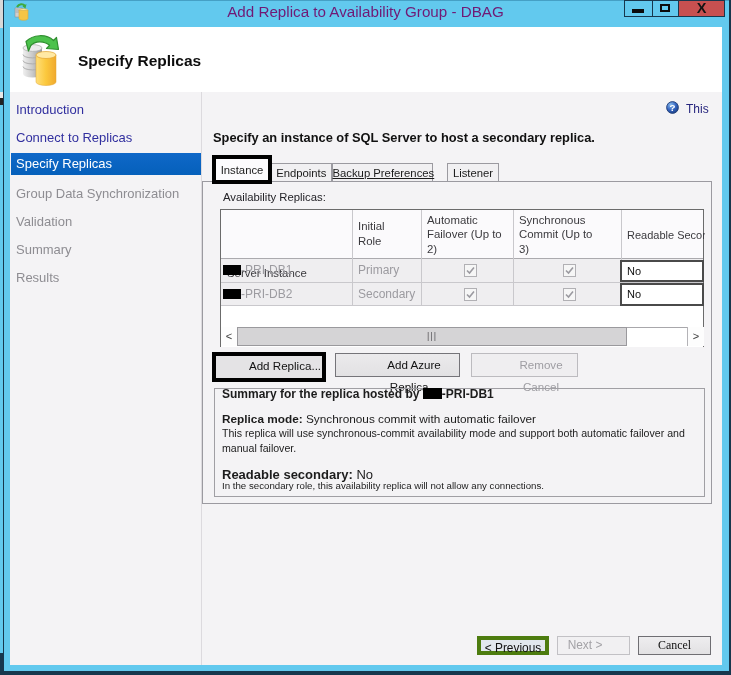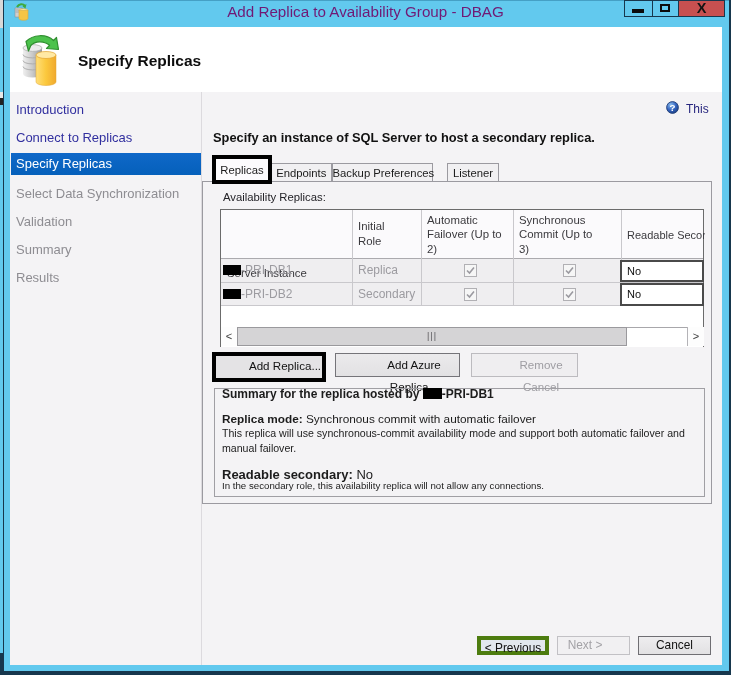--- a/index.html
+++ b/index.html
@@ -36,21 +36,21 @@
   #helptext{left:686px;top:101.5px;font-size:12px;color:#26257e;}
   
   #heading{left:213px;top:129.8px;font-size:12.83px;font-weight:bold;color:#111;white-space:nowrap;}
   
   #tabpanel{left:202px;top:181px;width:510px;height:323px;border:1px solid #9b9aa0;box-sizing:border-box;}
   .tab{top:163px;height:18px;border:1px solid #9b9aa0;border-bottom:0;background:#f1f0f2;box-sizing:border-box;
        font-size:11.3px;color:#1b1b1b;text-align:center;line-height:18px;white-space:nowrap;}
   #tabsel{left:214px;top:158px;width:56px;height:23px;background:#fcfbfd;font-size:11.3px;color:#1b1b1b;text-align:center;line-height:22px;border:1px solid #9b9aa0;border-bottom:0;box-sizing:border-box;}
   #tabann{left:212px;top:155px;width:60px;height:29px;border:4px solid #000;box-sizing:border-box;background:transparent;}
   #tab2{left:271px;width:60.5px;}
-  #tab3{left:331.5px;width:101px;}
+  #tab3{left:331.5px;width:101px;text-decoration:underline;}
   #tab4{left:447px;width:52px;}
   
   #avlabel{left:223px;top:191px;font-size:11.3px;color:#232227;}
   #grid{left:220px;top:209px;width:484px;height:138px;border:1px solid #6b6b6b;background:#ffffff;box-sizing:border-box;}
   #gridhead{left:221px;top:210px;width:482px;height:49px;background:#fbfafc;}
   .hline{background:#c9c8cc;height:1px;}
   .vline{background:#c9c8cc;width:1px;}
   .row{left:221px;width:482px;height:23px;background:#efeef0;}
   .celltxt{font-size:12px;color:#9c9ba0;white-space:nowrap;}
   .headtxt{font-size:11.4px;color:#3b3a3e;line-height:14.5px;white-space:nowrap;}
@@ -68,21 +68,21 @@
   #btn2{left:335px;width:125px;}
   #btn3{left:471px;width:107px;background:#efeef0;border:1px solid #bcbbbf;color:#9e9da2;}
   
   #sumbox{left:214px;top:388px;width:491px;height:109px;border:1px solid #a09fa4;box-sizing:border-box;}
   .sumtxt{left:222px;color:#1c1c1c;white-space:nowrap;}
   
   .bbtn{top:635.5px;height:19.5px;background:linear-gradient(#eceff2,#e2e6ea);border:1px solid #6f6e73;box-sizing:border-box;
         font-size:11.9px;color:#121212;text-align:center;line-height:17.5px;}
   #prev{left:477px;width:72px;border:4px solid #4d7c0f;background:#e2e8ee;}
   #next{left:557px;width:73px;background:#f1f0f2;border:1px solid #c2c1c5;color:#a3a2a6;padding-right:17px;}
-  #cancel{left:638px;width:73px;background:linear-gradient(#eeedef,#e2e1e3);}
+  #cancel{left:638px;width:73px;background:linear-gradient(#eeedef,#e2e1e3);font-family:Liberation Serif, serif;}
   
   #lfrag{left:0;top:0;width:3px;height:28px;background:#d8d8d8;}
   #lfrag2{left:0;top:98px;width:3px;height:7px;background:#222;}
   #lfrag2b{left:0;top:92px;width:3px;height:6px;background:#e8e8e8;}
   #lfrag3{left:0;top:653px;width:3px;height:22px;background:#17374d;}
 </style>
 </head>
 <body>
 <div class="abs" id="topline"></div>
 <div class="abs" id="outline"></div>
@@ -131,21 +131,21 @@
   <ellipse cx="27" cy="20" rx="10" ry="3.5" fill="#ffe9a4" stroke="#e3a42e" stroke-width="0.7"></ellipse>
   <path d="M9.5 16 L7 6.5 C14 -0.5, 27 -1.5, 34.5 5.5 L37.5 2.5 L39.5 14.5 L27.5 13.5 L30.5 10.3 C24.5 5.3, 16 6, 11.8 10.5 Z" fill="#4cc24c" stroke="#2e8f2e" stroke-width="1.2" stroke-linejoin="round"></path>
 </svg>
 <div class="abs" id="headtitle">Specify Replicas</div>
 
 <div class="abs" id="navline"></div>
 <div class="abs nav" style="top:102.4px;">Introduction</div>
 <div class="abs nav" style="top:130.4px;">Connect to Replicas</div>
 <div class="abs" id="navsel"></div>
 <div class="abs" id="navseltext">Specify Replicas</div>
-<div class="abs navgray" style="top:186.4px;">Select Data Synchronization</div>
+<div class="abs navgray" style="top:186.4px;">Group Data Synchronization</div>
 <div class="abs navgray" style="top:214.4px;">Validation</div>
 <div class="abs navgray" style="top:242.4px;">Summary</div>
 <div class="abs navgray" style="top:270.4px;">Results</div>
 
 <svg class="abs" style="left:666px;top:101px" width="13" height="13" viewBox="0 0 13 13">
   <defs>
       <radialGradient id="hg" cx="0.35" cy="0.28" r="0.95">
     <stop offset="0" stop-color="#8cbcec"></stop>
         <stop offset="0.45" stop-color="#3566c2"></stop>
         <stop offset="1" stop-color="#122c66"></stop>
@@ -155,21 +155,21 @@
   <text x="6.6" y="10.1" font-size="9.8" font-weight="bold" fill="#ffffff" text-anchor="middle" font-family="Liberation Sans">?</text>
 </svg>
 <div class="abs" id="helptext">This</div>
 
 <div class="abs" id="heading">Specify an instance of SQL Server to host a secondary replica.</div>
 
 <div class="abs" id="tabpanel"></div>
 <div class="abs tab" id="tab2">Endpoints</div>
 <div class="abs tab" id="tab3">Backup Preferences</div>
 <div class="abs tab" id="tab4">Listener</div>
-<div class="abs" id="tabsel">Replicas</div>
+<div class="abs" id="tabsel">Instance</div>
 <div class="abs" id="tabann"></div>
 
 <div class="abs" id="avlabel">Availability Replicas:</div>
 
 <div class="abs" id="grid"></div>
 <div class="abs" id="gridhead"></div>
 <div class="abs row" style="top:259px;"></div>
 <div class="abs row" style="top:283px;"></div>
 
 <div class="abs hline" style="left:221px;top:258px;width:482px;background:#abaaae;"></div>
@@ -181,21 +181,21 @@
 <div class="abs vline" style="left:621px;top:210px;height:96px;"></div>
 
 <div class="abs headtxt" style="left:227px;top:228px;margin-top:38px;">Server Instance</div>
 <div class="abs headtxt" style="left:358px;top:219px;">Initial<br>Role</div>
 <div class="abs headtxt" style="left:427px;top:212.5px;">Automatic<br>Failover (Up to<br>2)</div>
 <div class="abs headtxt" style="left:519px;top:212.5px;">Synchronous<br>Commit (Up to<br>3)</div>
 <div class="abs headtxt" style="left:627px;top:228px;width:78px;overflow:hidden;font-size:11px;">Readable Secon</div>
 
 <div class="abs redact" style="left:223px;top:264.5px;"></div>
 <div class="abs celltxt" style="left:241px;top:263px;">-PRI-DB1</div>
-<div class="abs celltxt" style="left:358px;top:263px;">Replica</div>
+<div class="abs celltxt" style="left:358px;top:263px;">Primary</div>
 <svg class="abs" style="left:464px;top:264px" width="13" height="13" viewBox="0 0 13 13">
     <rect x="0.5" y="0.5" width="12" height="12" fill="#f6f6f6" stroke="#b1b0b4"></rect>
     <path d="M3 6.5 L5.5 9 L10 3.5" fill="none" stroke="#9b9aa0" stroke-width="1.6"></path>
   </svg>
 <svg class="abs" style="left:563px;top:264px" width="13" height="13" viewBox="0 0 13 13">
     <rect x="0.5" y="0.5" width="12" height="12" fill="#f6f6f6" stroke="#b1b0b4"></rect>
     <path d="M3 6.5 L5.5 9 L10 3.5" fill="none" stroke="#9b9aa0" stroke-width="1.6"></path>
   </svg>
 <div class="abs nobox" style="top:259.5px;height:22px;">No</div>
 

